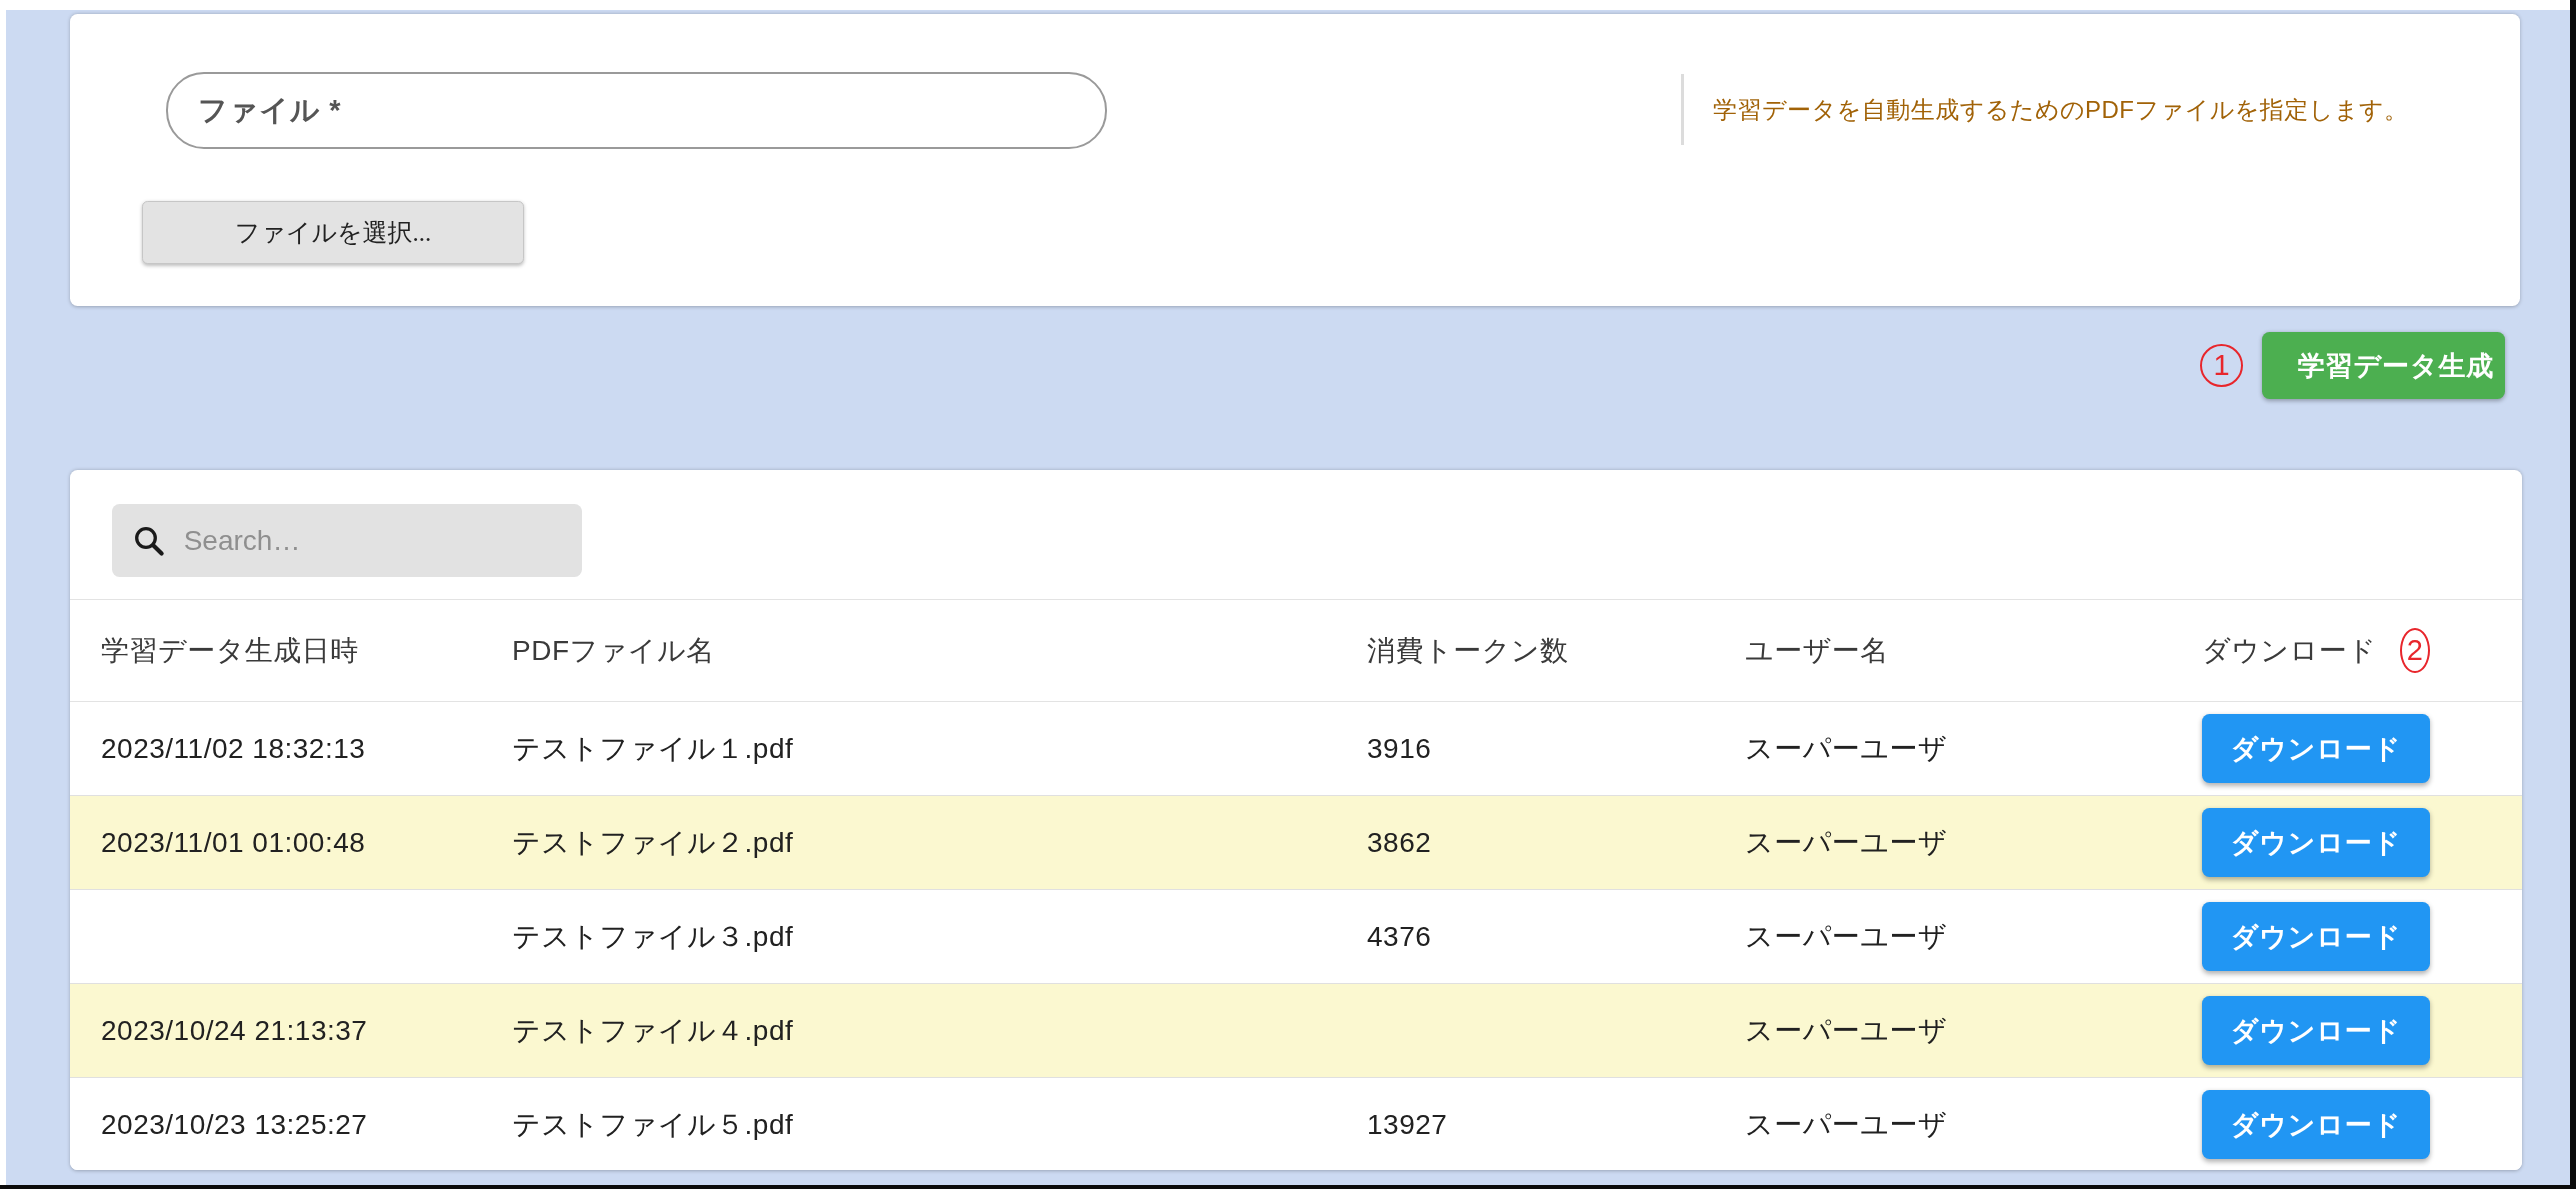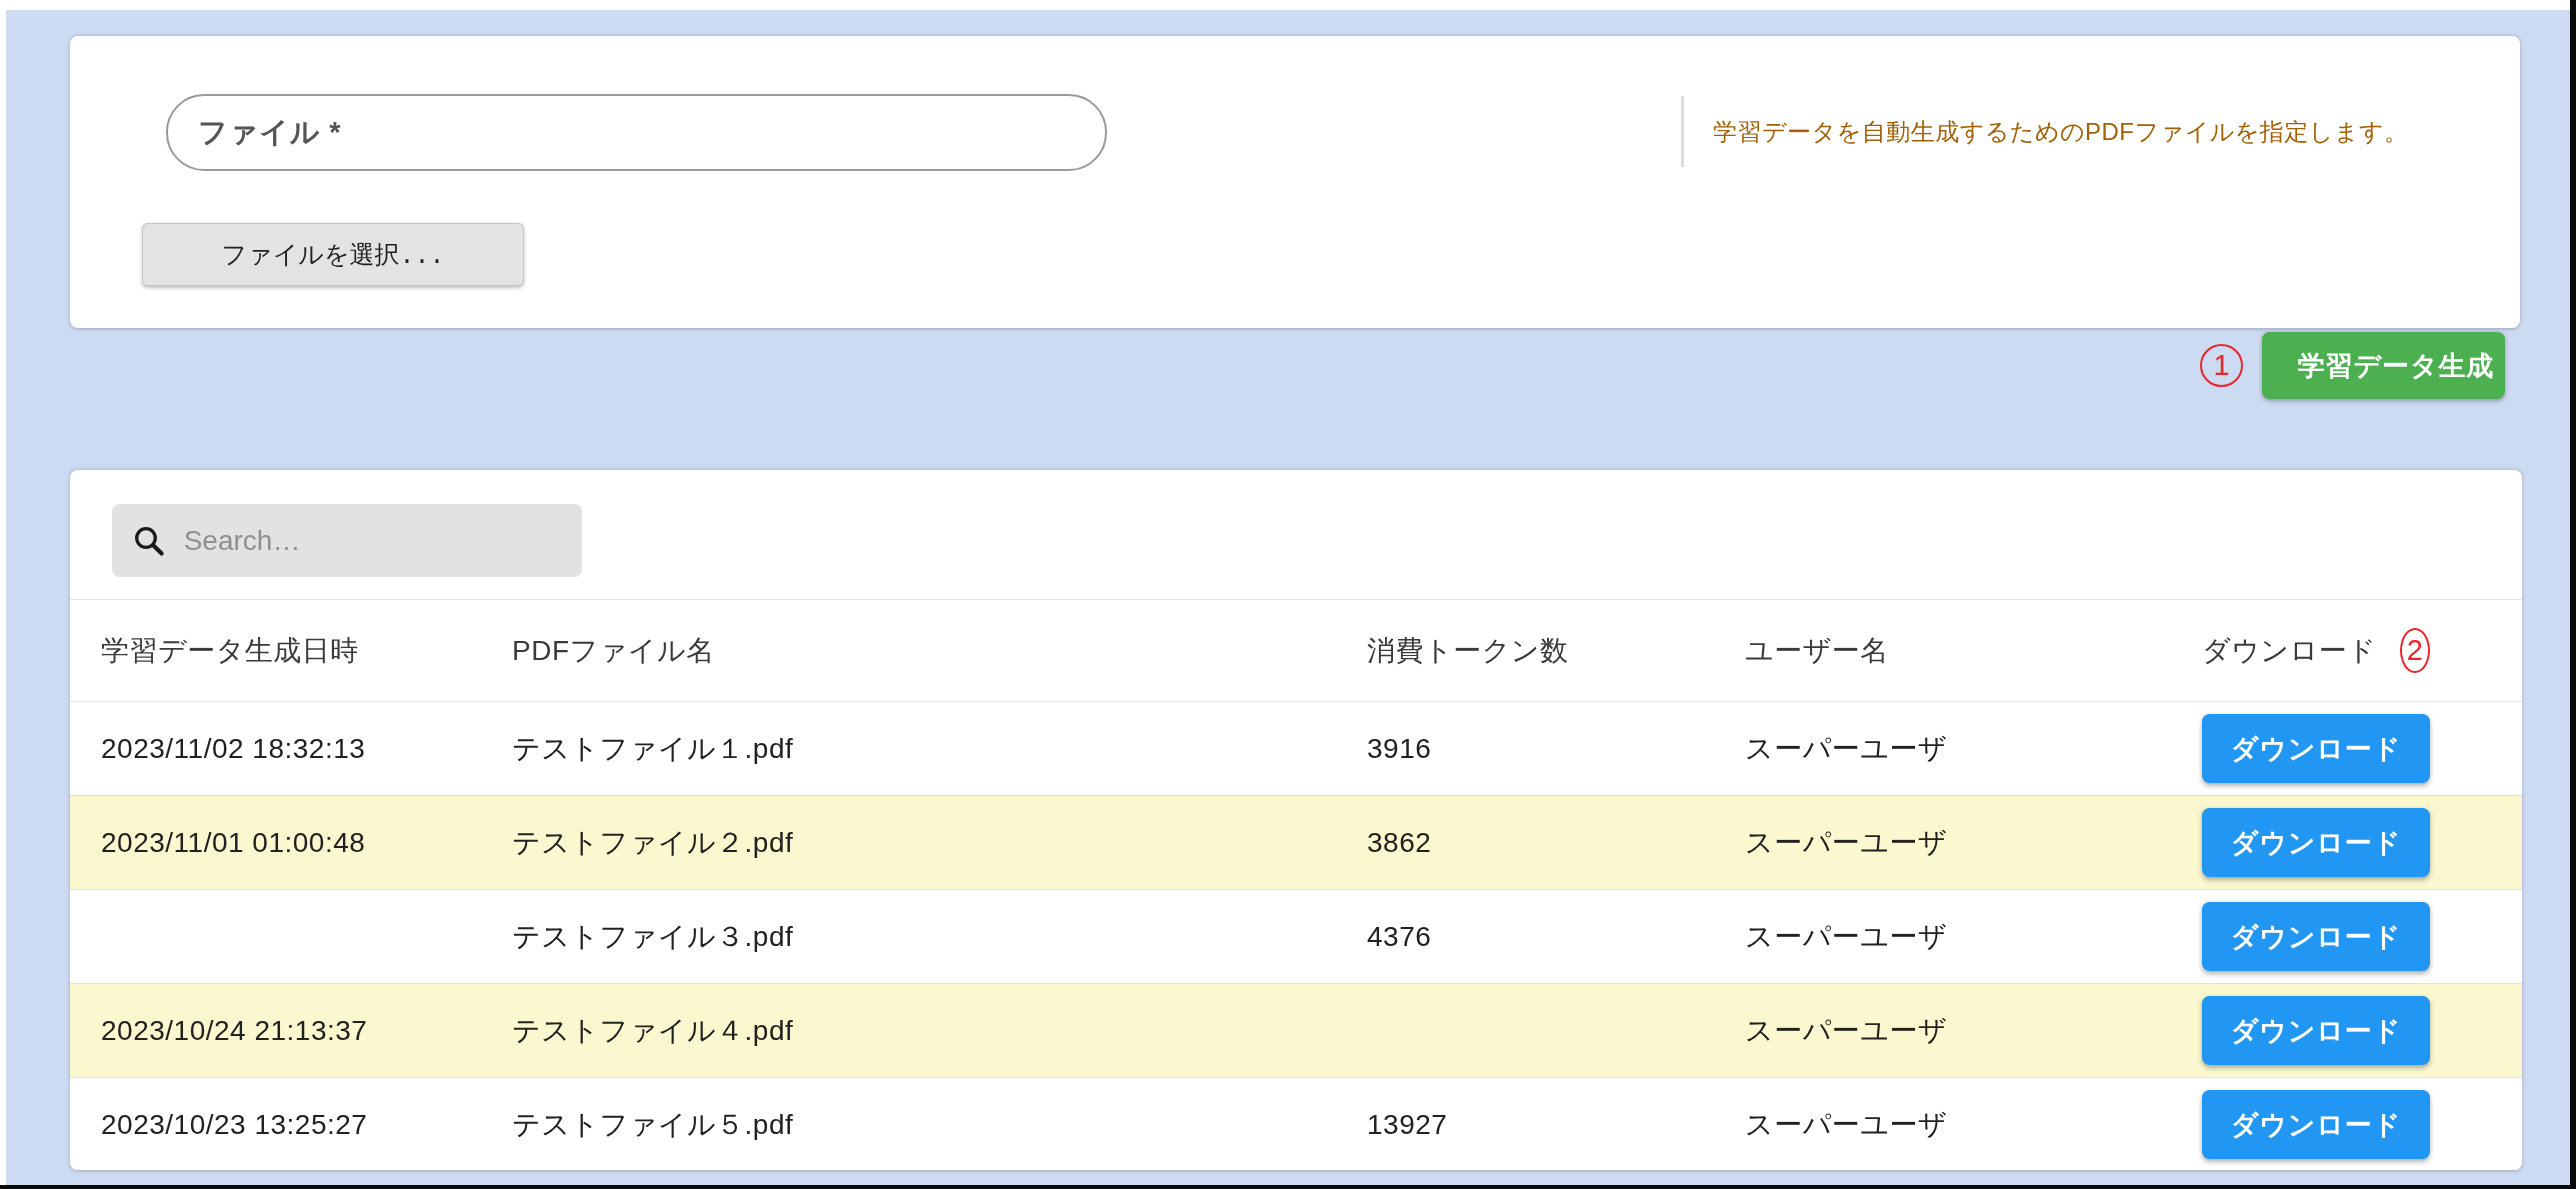--- a/index.html
+++ b/index.html
@@ -14,35 +14,35 @@
     position:absolute; left:5.6px; top:10.3px; right:0; bottom:0;
     background:#ccdaf2;
   }
   .frame-right  { position:absolute; right:0; top:0; width:6.5px; height:100%; background:#0b0b0b; z-index:50; }
   .frame-bottom { position:absolute; left:0; bottom:0; width:100%; height:4.7px; background:#0b0b0b; z-index:50; }
 
   .card {
     position:absolute; background:#ffffff; border-radius:7.5px;
     box-shadow:0 0.9px 3.7px rgba(0,0,0,0.25);
   }
-  .card-form  { left:70px; top:36px;  width:2450px; height:292px;padding-left:12px; }
+  .card-form  { left:70px; top:14px;  width:2450px; height:292px;padding-left:12px; }
   .card-table { left:70px; top:470px; width:2452px; height:700px; overflow:hidden; }
 
   
   .pill-field {
     position:absolute; left:96px; top:58px; width:941px; height:77px;
     border:2.8px solid #9a9a9a; border-radius:38px; background:#fff;
     display:flex; align-items:center; padding-left:30px; cursor:text;
   }
   .pill-label { font-size:29px; font-weight:600; color:#555; letter-spacing:0.9px; }
   .choose-btn {
     position:absolute; left:72px; top:187px; width:382px; height:63px;
     background:#e3e3e3; border:0.9px solid #c6c6c6; border-radius:5.6px;
     box-shadow:0 1.9px 3.7px rgba(0,0,0,0.25);
-    font-family:Liberation Mono, monospace; font-size:25px; color:#222; cursor:pointer;
+    font-family:Liberation Serif, serif; font-size:25px; color:#222; cursor:pointer;
   }
   .help-divider { position:absolute; left:1611px; top:60px; width:2.8px; height:71px; background:#dcdcdc; }
   .help-text {
     position:absolute; left:1643px; top:60px; height:71px;
     display:flex; align-items:center; font-size:24px; color:#a16207; letter-spacing:0.5px;
   }
 
   
   .circ-num {
     display:inline-flex; align-items:center; justify-content:center;

